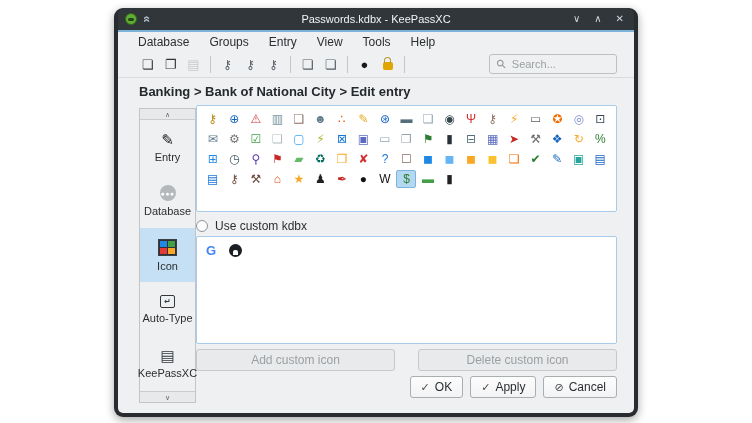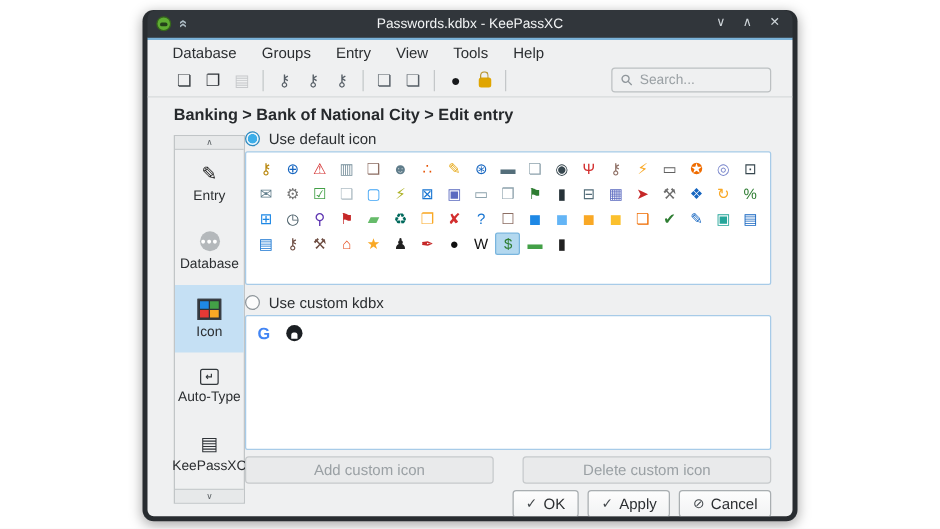--- a/index.html
+++ b/index.html
@@ -169,24 +169,20 @@
             <span>Auto-Type</span>
           </div>
           <div class="side-item">
             <span class="si-glyph" style="color: rgb(47, 51, 56);">▤</span>
             <span>KeePassXC</span>
           </div>
           <div class="side-scroll bottom">∨</div>
         </div>
 
       <div class="main">
-        <div class="radio-row">
-          <span class="radio sel"></span>
-          <span>Use default icon</span>
-        </div>
 
         <div class="iconbox" id="icon-grid">
             <div class="gicon" style="color: rgb(184, 134, 11);">⚷</div>
             <div class="gicon" style="color: rgb(21, 101, 192);">⊕</div>
             <div class="gicon" style="color: rgb(211, 47, 47);">⚠</div>
             <div class="gicon" style="color: rgb(120, 144, 156);">▥</div>
             <div class="gicon" style="color: rgb(141, 110, 99);">❑</div>
             <div class="gicon" style="color: rgb(96, 125, 139);">☻</div>
             <div class="gicon" style="color: rgb(230, 81, 0);">∴</div>
             <div class="gicon" style="color: rgb(230, 168, 23);">✎</div>

